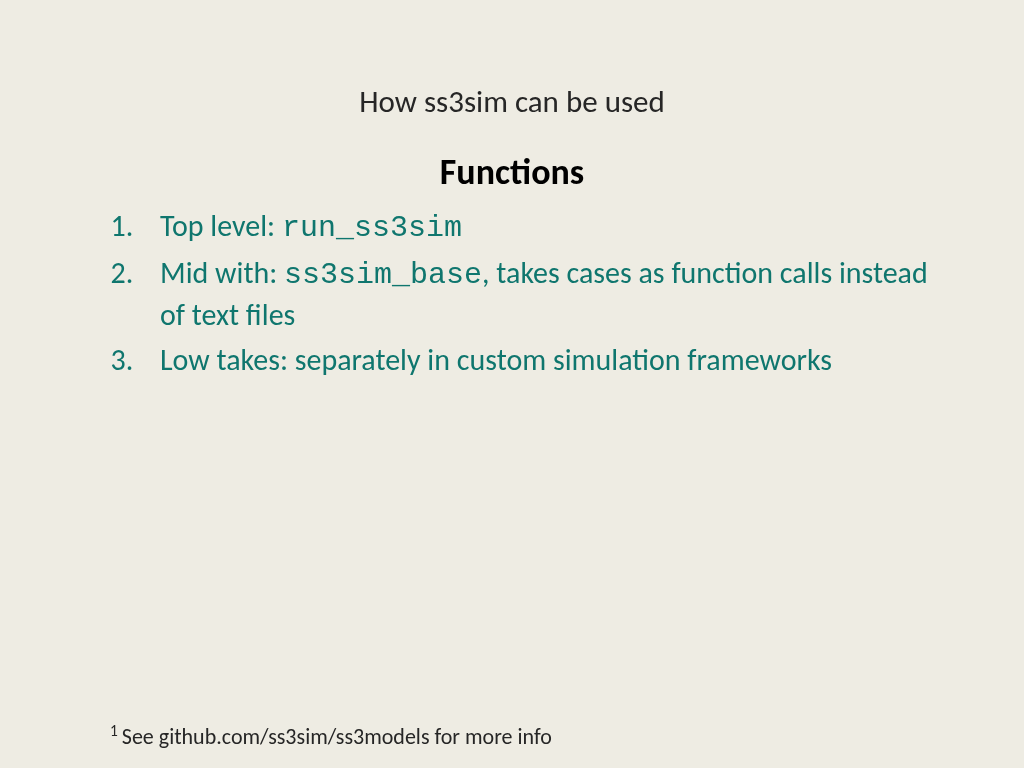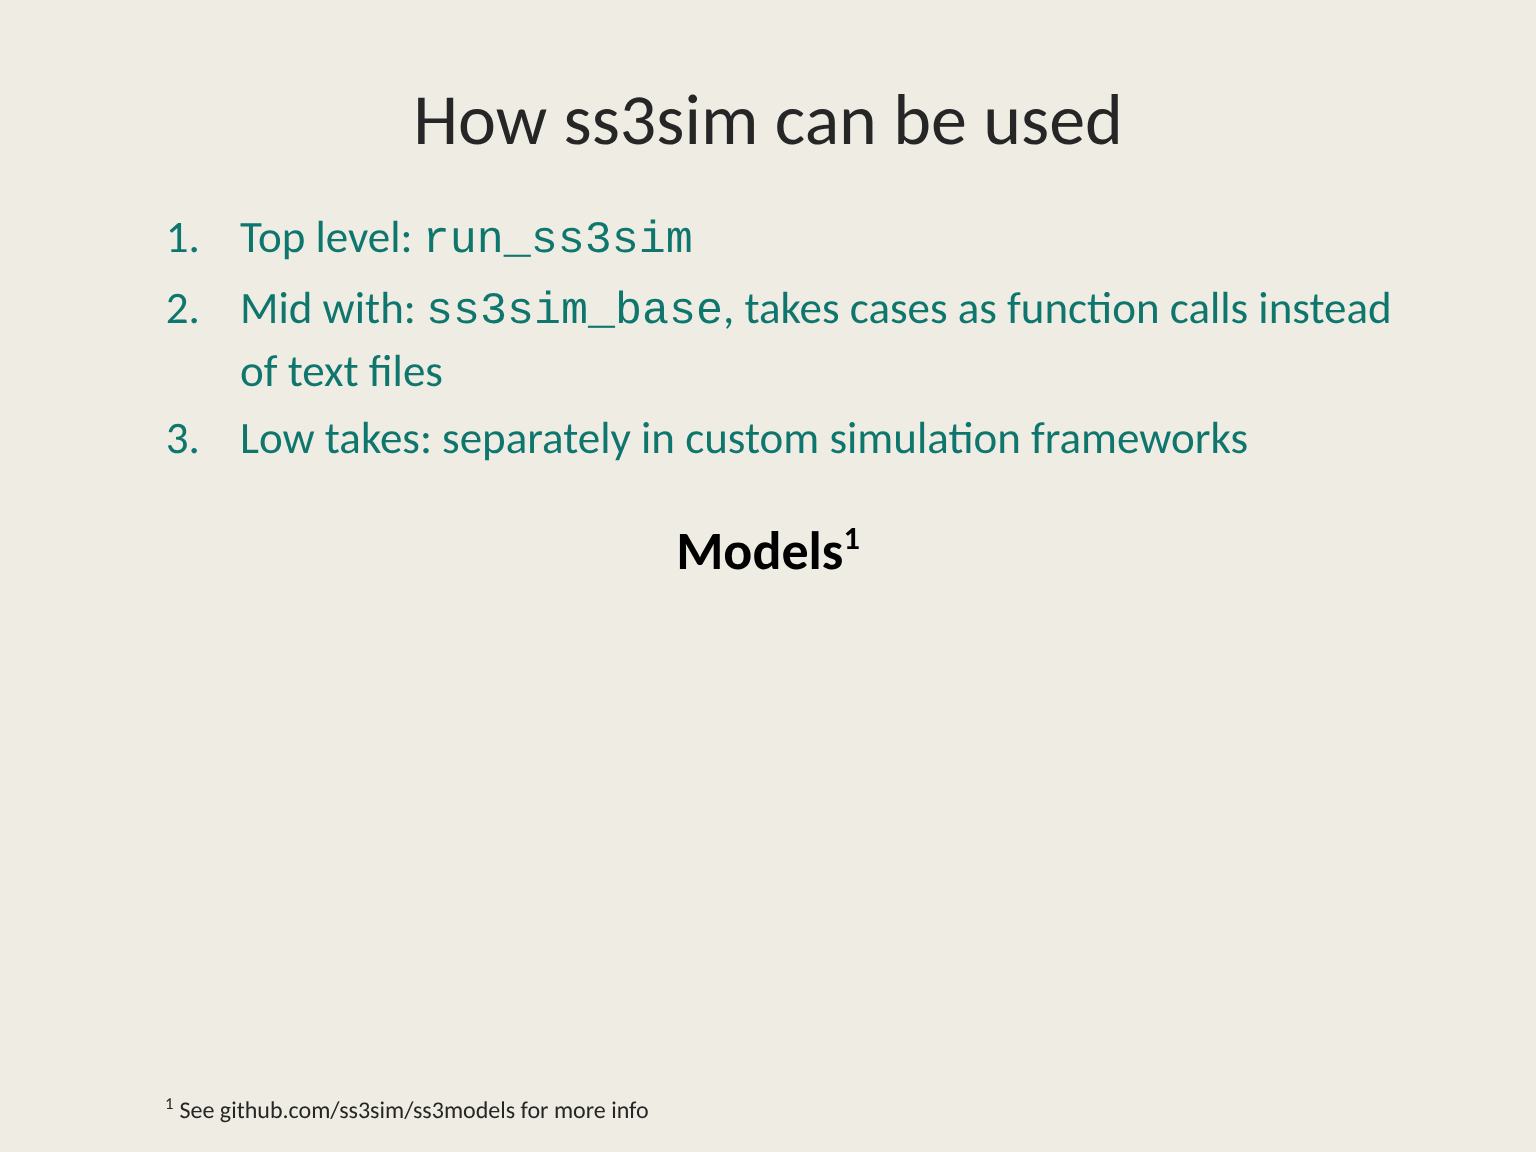--- a/index.html
+++ b/index.html
@@ -8,25 +8,26 @@
     height: 768px;
     background: #eeece3;
     font-family: Calibri, "Segoe UI", Arial, sans-serif;
     color: #000;
     overflow: hidden;
   }
   .slide {
     padding: 50px 80px 0 80px;
   }
   .title {
-    font-size: 48px;
+    font-size: 31px;
     font-weight: 400;
     text-align: center;
     margin-bottom: 30px;
     color: #262626;
+    margin-top: 32px;
   }
   .section-heading {
     font-size: 36px;
     font-weight: 700;
     text-align: center;
     margin-bottom: 12px;
     color: #000;
   }
   .list {
     list-style: decimal;
@@ -44,50 +45,48 @@
     font-family: "Courier New", Courier, monospace;
   }
   sup {
     font-size: 0.6em;
     vertical-align: super;
   }
   .footnote {
     position: absolute;
     bottom: 18px;
     left: 110px;
-    font-size: 16px;
+    font-size: 22px;
     color: #262626;
   }
   .footnote sup {
     font-size: 0.7em;
     margin-right: 4px;
   }
 </style>
 </head>
 <body>
 
 <div class="slide">
 
   <h1 class="title">How ss3sim can be used</h1>
 
+  <h2 class="section-heading">Functions</h2>
 
   <ol class="list">
     <li>
       <span>Top level: </span><span class="code">run_ss3sim</span><span></span>
     </li>
     <li>
       <span>Mid with: </span><span class="code">ss3sim_base</span><span>, takes cases as function calls instead of text files</span>
     </li>
     <li>
       <span>Low takes: separately in custom simulation frameworks</span><span class="code"></span><span></span>
     </li>
   </ol>
 
-  <h2 class="section-heading">
-    <span>Models</span><sup>1</sup>
-  </h2>
 
 
 </div>
 
 <div class="footnote">
   <sup>1</sup><span>See github.com/ss3sim/ss3models for more info</span>
 </div>
 
 </body></html>

